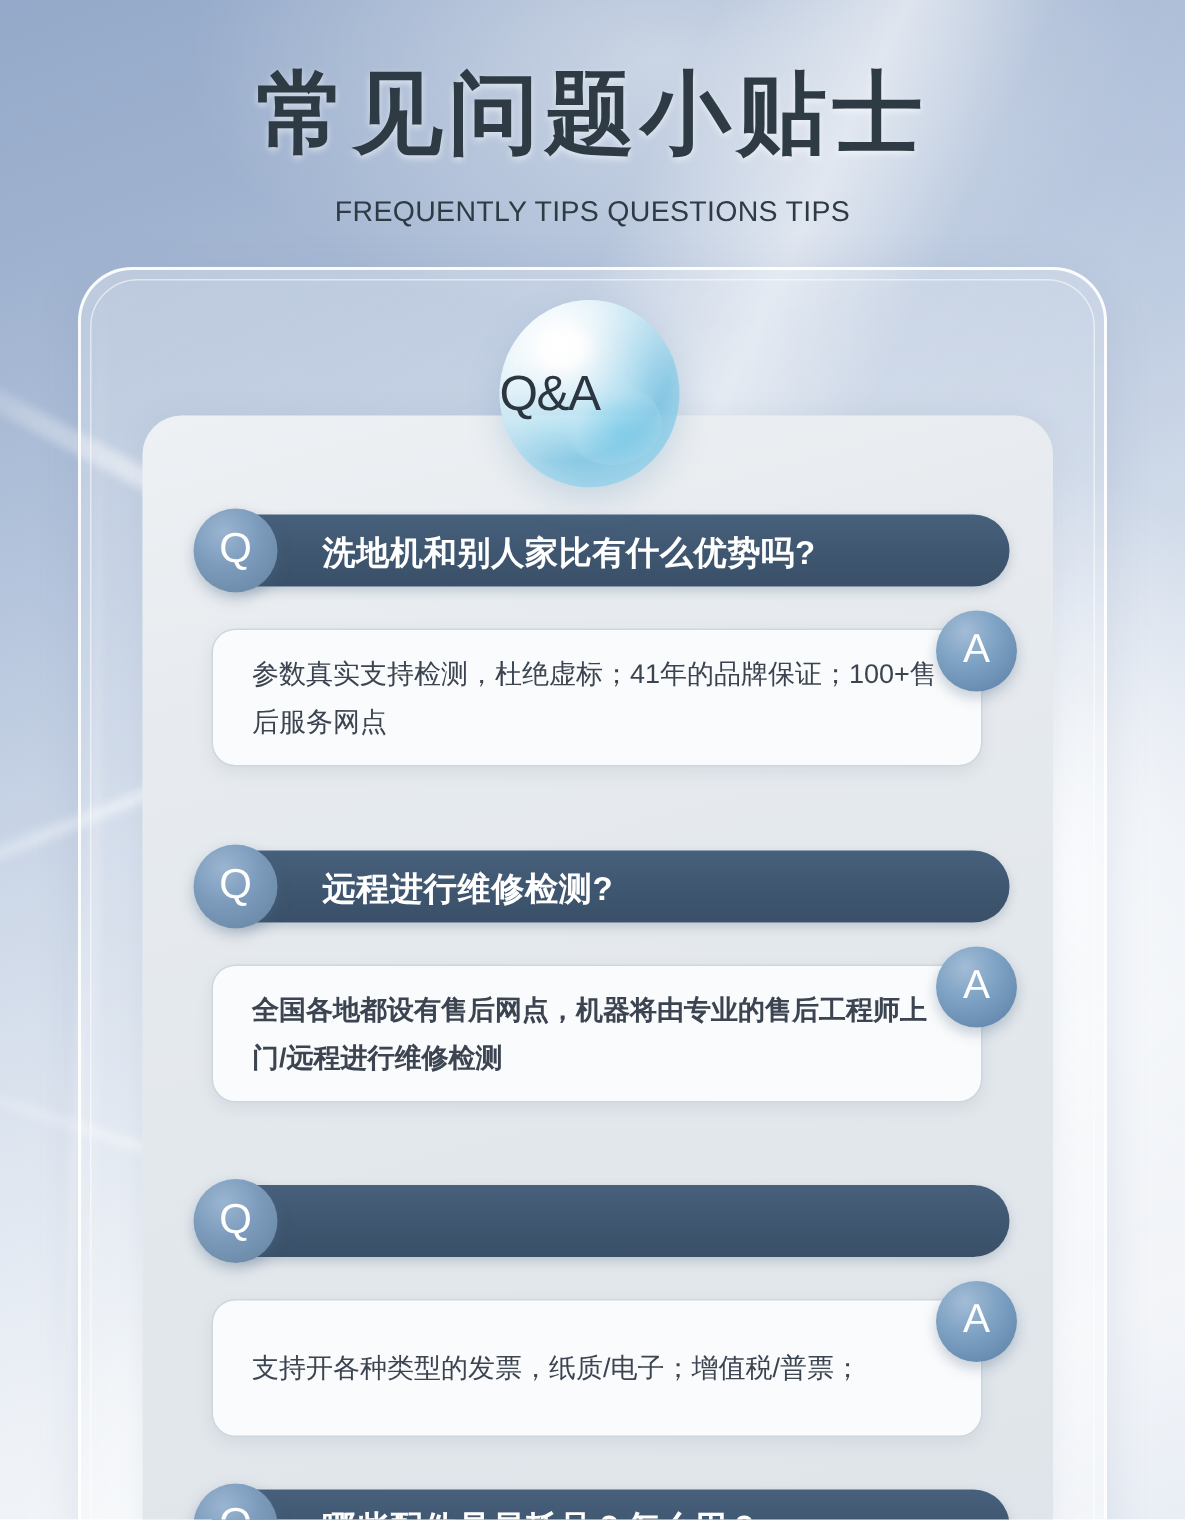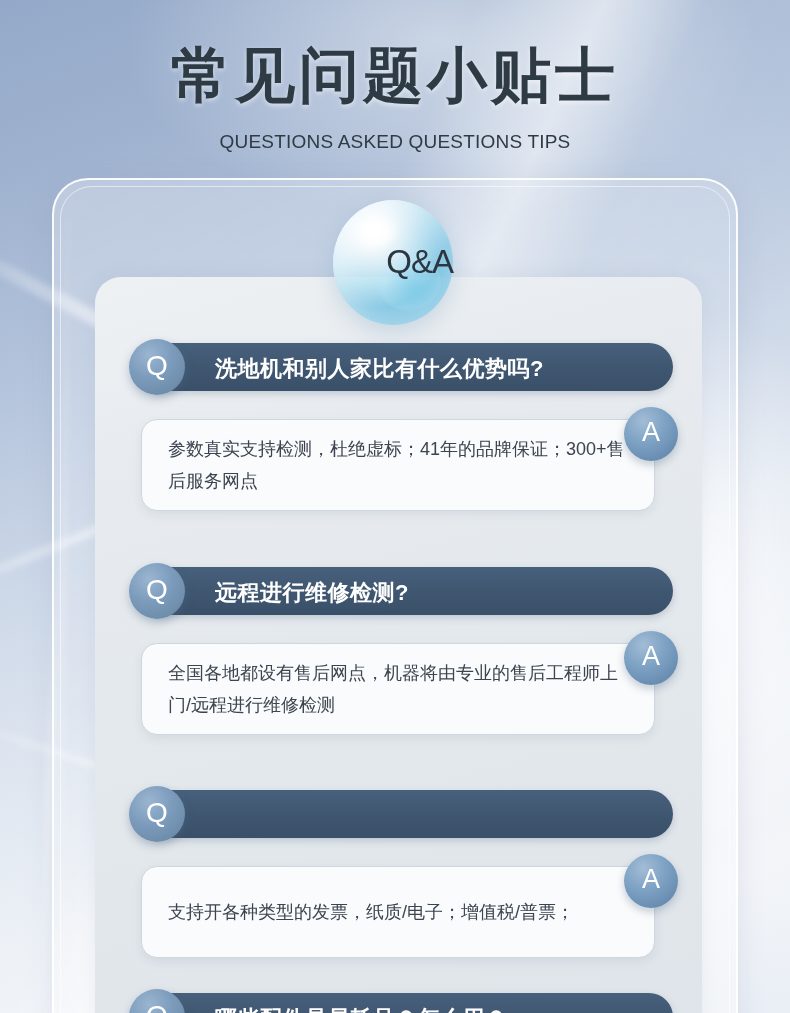--- a/index.html
+++ b/index.html
@@ -110,21 +110,21 @@
     background:radial-gradient(ellipse at center, rgba(255,255,255,0.98) 0%, rgba(255,255,255,0) 72%);
   }
   .bubble::after {
     content:""; position:absolute; right:10%; bottom:12%;
     width:54%; height:44%; border-radius:50%;
     background:radial-gradient(ellipse at 60% 60%, rgba(120,205,235,0.55) 0%, rgba(190,230,246,0.2) 55%, rgba(255,255,255,0) 78%);
   }
   .bubble-label {
     position:absolute; left:0; right:0; top:50%;
     transform:translateY(-52%);
-    text-align:right;
+    text-align:left;
     font-size:33px; font-weight:400; letter-spacing:-1px;
     color:#2b3640;
     z-index:3;
   }
 
   
   .faq { position:absolute; left:0; top:0; width:607px; }
 
   .qrow { position:relative; height:52px; }
   .qbar {
@@ -183,55 +183,55 @@
   <div class="glow-top"></div>
   <div class="glow-right"></div>
   <div class="ray ray-a"></div>
   <div class="ray ray-b"></div>
   <div class="ray ray-c"></div>
   <div class="ray ray-v"></div>
   <div class="ray ray-v2"></div>
 
   <div class="header">
     <div class="title">常见问题小贴士</div>
-    <div class="subtitle">QUESTIONS ASKED QUESTIONS TIPS</div>
+    <div class="subtitle">FREQUENTLY TIPS QUESTIONS TIPS</div>
   </div>
 
   <div class="glass-frame"></div>
   <div class="glass-frame-inner"></div>
 
   <div class="panel">
     <div class="faq" id="faq-list">
         <div style="position: absolute; left: 0px; top: 66px; width: 607px;">
           <div class="qrow">
             <div class="qbar"></div>
             <div class="qbadge">
               <span>Q</span>
             </div>
             <div class="qtext">洗地机和别人家比有什么优势吗?</div>
           </div>
           <div class="arow" style="height: 116px;">
             <div class="acard" style="height: 92px;">
-              <div class="atext">参数真实支持检测，杜绝虚标；41年的品牌保证；300+售后服务网点</div>
+              <div class="atext">参数真实支持检测，杜绝虚标；41年的品牌保证；100+售后服务网点</div>
             </div>
             <div class="abadge">
               <span>A</span>
             </div>
           </div>
         </div>
         <div style="position: absolute; left: 0px; top: 290px; width: 607px;">
           <div class="qrow">
             <div class="qbar"></div>
             <div class="qbadge">
               <span>Q</span>
             </div>
             <div class="qtext">远程进行维修检测?</div>
           </div>
           <div class="arow" style="height: 116px;">
-            <div class="acard" style="height: 92px;">
+            <div class="acard" style="height: 92px; font-weight: bold;">
               <div class="atext">全国各地都设有售后网点，机器将由专业的售后工程师上门/远程进行维修检测</div>
             </div>
             <div class="abadge">
               <span>A</span>
             </div>
           </div>
         </div>
         <div style="position: absolute; left: 0px; top: 513px; width: 607px;">
           <div class="qrow">
             <div class="qbar"></div>

